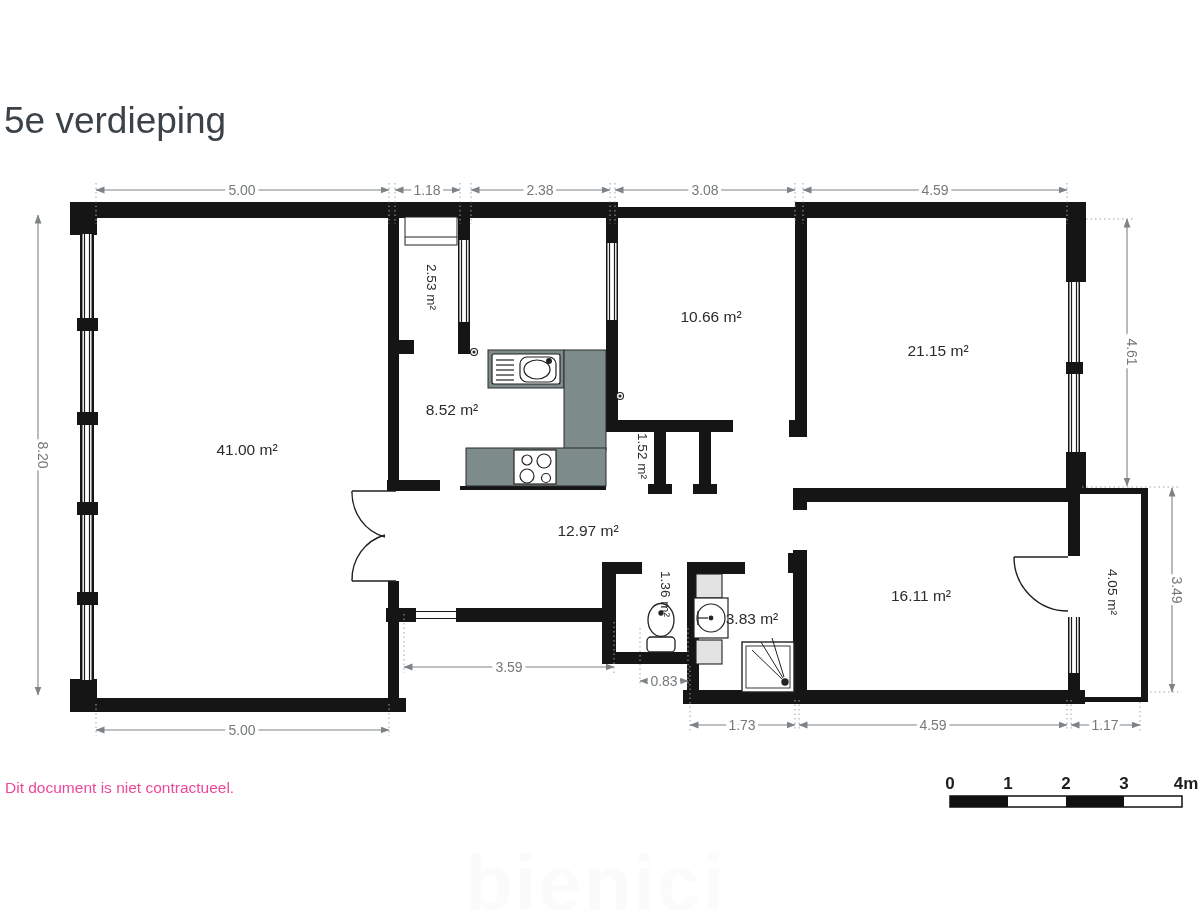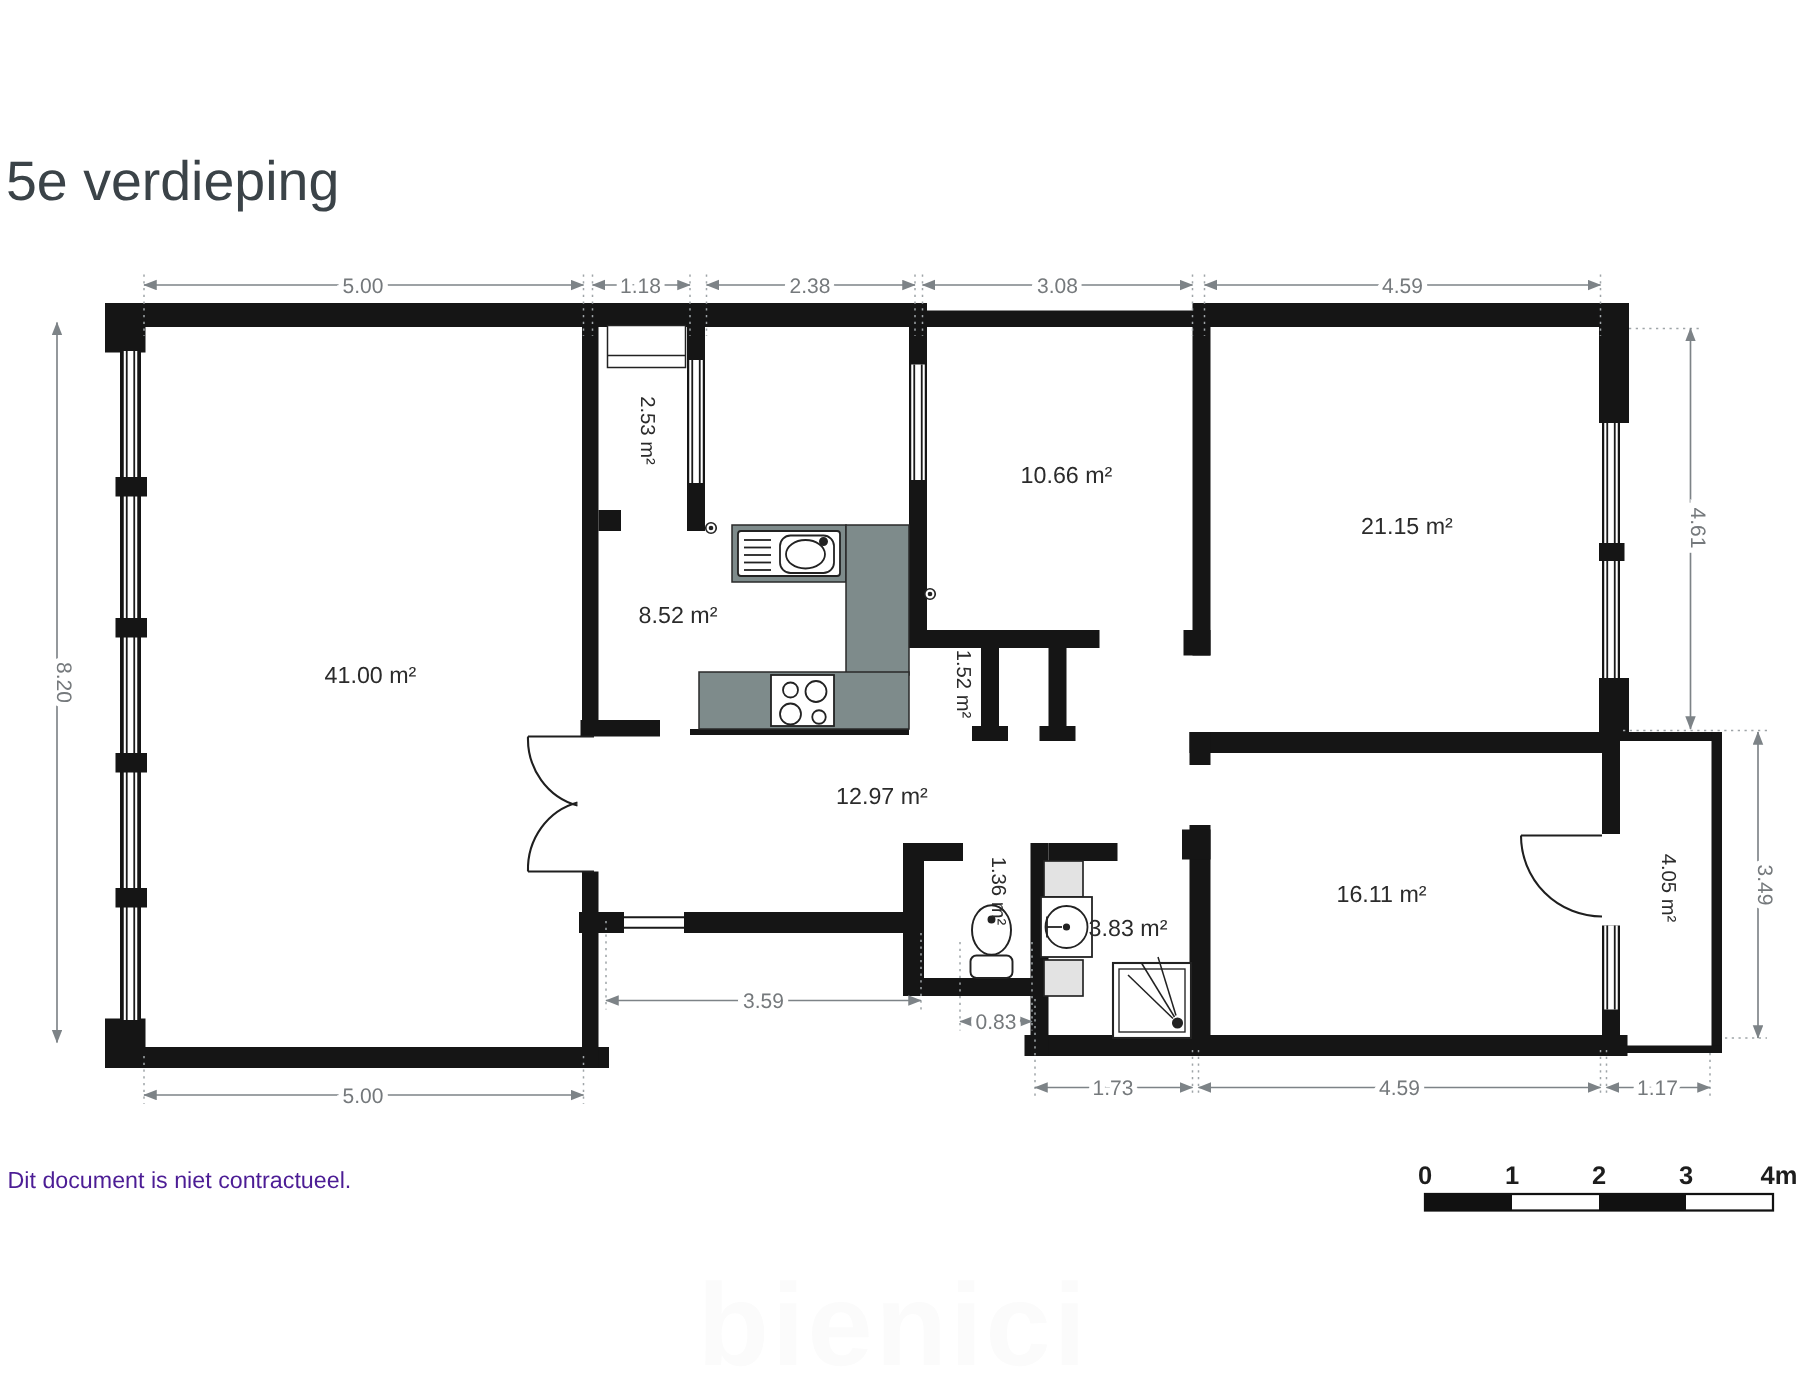--- a/index.html
+++ b/index.html
@@ -1,19 +1,19 @@
 <!DOCTYPE html>
 <html><head>
 <meta charset="utf-8">
 <style>
   html,body{margin:0;padding:0;background:#ffffff;}
   .page{position:relative;width:1200px;height:916px;background:#fff;overflow:hidden;
         font-family:"Liberation Sans", sans-serif;text-decoration:underline;}
   .title{position:absolute;left:4px;top:100px;font-size:37px;color:#3b4348;letter-spacing:0;}
-  .disclaimer{position:absolute;left:5px;top:779px;font-size:15.5px;color:#4c1d95;}
+  .disclaimer{position:absolute;left:5px;top:779px;font-size:15.5px;color:#ec4899;}
   .watermark{position:absolute;left:465px;top:838px;font-size:78px;font-weight:bold;
              color:#fbfbfb;letter-spacing:2px;}
   svg{position:absolute;left:0;top:0;}
   text{font-family:"Liberation Sans", sans-serif;}
   .room{font-size:15.5px;fill:#2b2b2b;text-anchor:middle;}
   .room-sm{font-size:13.5px;fill:#2b2b2b;text-anchor:middle;}
   .dim{font-size:14px;fill:#75797c;text-anchor:middle;paint-order:stroke;stroke:#ffffff;stroke-width:7px;}
   .tick{font-size:17px;font-weight:bold;fill:#1d1d1d;text-anchor:middle;}
 </style>
 </head>

